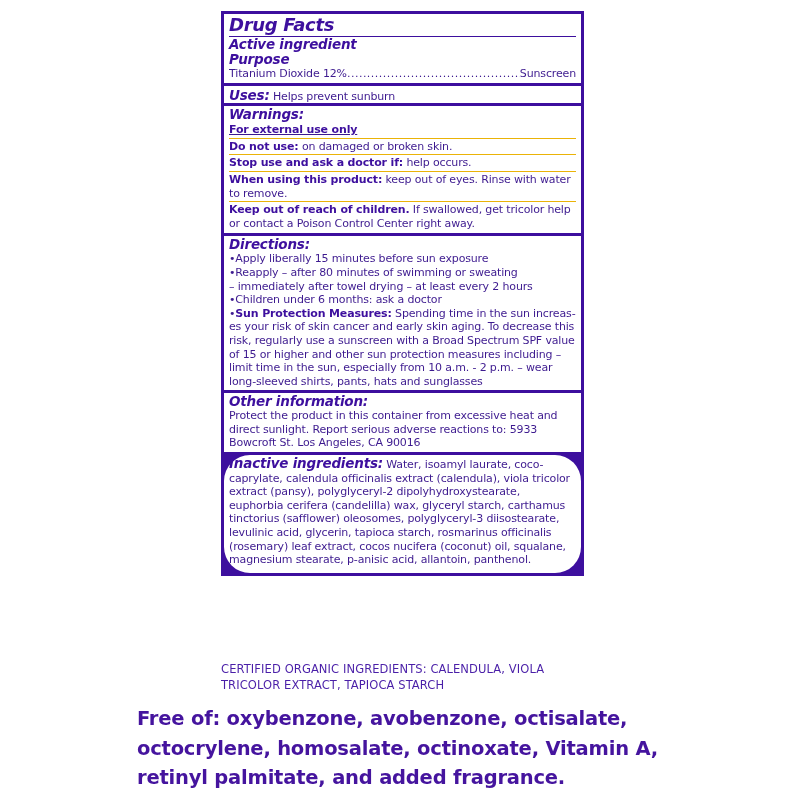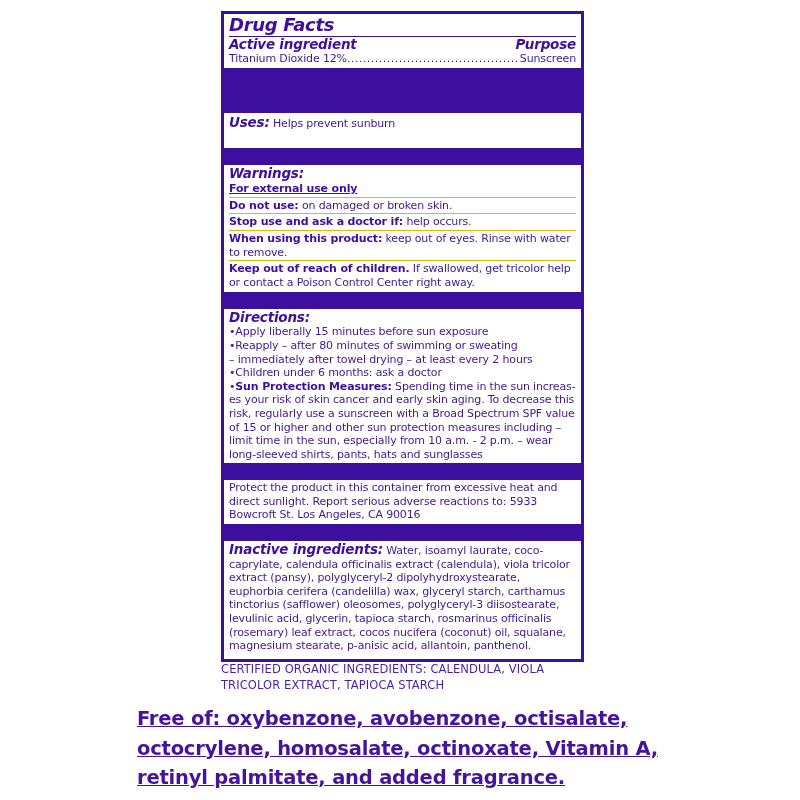--- a/index.html
+++ b/index.html
@@ -17,21 +17,21 @@
     }
     .panel {
       position: absolute;
       left: 221px;
       top: 11px;
       width: 357px;
       border: 3px solid #3d0f9e;
       background: #3d0f9e;
       display: flex;
       flex-direction: column;
-      gap: 17px;
+      gap: 3px;
     }
     .section {
       background: #ffffff;
       padding: 1px 5px 2px 5px;
       font-size: 11px;
       line-height: 13.6px;
       letter-spacing: -0.15px;
     }
     .h-title {
       font-weight: bold;
@@ -50,20 +50,21 @@
       letter-spacing: -0.2px;
     }
     .thin-line {
       border-top: 1px solid #3d0f9e;
       margin: 1px 0 0 0;
     }
     .row-ai {
       display: flex;
       justify-content: space-between;
       align-items: baseline;
+      flex-direction: column;
     }
     .ingredient-row {
       display: flex;
       align-items: flex-start;
       white-space: nowrap;
       overflow: hidden;
     }
     .leader {
       flex: 1;
       overflow: hidden;
@@ -103,21 +104,20 @@
     .free-of {
       position: absolute;
       left: 137px;
       top: 704px;
       width: 560px;
       font-size: 19.5px;
       line-height: 29.5px;
       font-weight: bold;
       color: #45149e;
       letter-spacing: -0.2px;
-      text-decoration: underline;
     }
   </style>
 </head>
 <body>
 
 <div class="panel">
 
   <div class="section">
     <div class="h-title">Drug Facts</div>
     <div class="thin-line"></div>
@@ -125,21 +125,21 @@
       <span class="h-sec">Active ingredient</span>
       <span class="h-sec">Purpose</span>
     </div>
     <div class="ingredient-row">
       <span>Titanium Dioxide 12%</span>
       <span class="leader"></span>
       <span>Sunscreen</span>
     </div>
   </div>
 
-  <div class="section" style="padding-top:2px;padding-bottom:18px;margin-top:28px;">
+  <div class="section" style="padding-top:2px;padding-bottom:0;">
     <span class="h-sec">Uses:</span><span> Helps prevent sunburn</span>
   </div>
 
   <div class="section">
     <div class="h-sec">Warnings:</div>
     <div class="warn-row first">
       <span class="b">For external use only</span>
     </div>
     <div class="warn-row">
       <span class="b">Do not use:</span><span> on damaged or broken skin.</span>
@@ -158,23 +158,24 @@
   <div class="section">
     <div class="h-sec">Directions:</div>
     <div class="bullet">Apply liberally 15 minutes before sun exposure</div>
     <div class="bullet">Reapply – after 80 minutes of swimming or sweating</div>
     <div>– immediately after towel drying – at least every 2 hours</div>
     <div class="bullet">Children under 6 months: ask a doctor</div>
     <div class="bullet"><span class="b">Sun Protection Measures:</span><span> Spending time in the sun increas-es your risk of skin cancer and early skin aging. To decrease this risk, regularly use a sunscreen with a Broad Spectrum SPF value of 15 or higher and other sun protection measures including – limit time in the sun, especially from 10 a.m. - 2 p.m. – wear long-sleeved shirts, pants, hats and sunglasses</span></div>
   </div>
 
   <div class="section">
+    <div class="h-sec">Other information:</div>
     <div>Protect the product in this container from excessive heat and direct sunlight. Report serious adverse reactions to: 5933 Bowcroft St. Los Angeles, CA 90016</div>
   </div>
 
-  <div class="section" style="padding-bottom:6px;">
+  <div class="section" style="padding-bottom:6px;border-radius:26px;">
     <span class="h-sec">Inactive ingredients:</span><span> Water, isoamyl laurate, coco-caprylate, calendula officinalis extract (calendula), viola tricolor extract (pansy), polyglyceryl-2 dipolyhydroxystearate, euphorbia cerifera (candelilla) wax, glyceryl starch, carthamus tinctorius (safflower) oleosomes, polyglyceryl-3 diisostearate, levulinic acid, glycerin, tapioca starch, rosmarinus officinalis (rosemary) leaf extract, cocos nucifera (coconut) oil, squalane, magnesium stearate, p-anisic acid, allantoin, panthenol.</span>
   </div>
 </div>
 
 <div class="certified">CERTIFIED ORGANIC INGREDIENTS: CALENDULA, VIOLA TRICOLOR EXTRACT, TAPIOCA STARCH</div>
 
 <div class="free-of">Free of: oxybenzone, avobenzone, octisalate, octocrylene, homosalate, octinoxate, Vitamin A, retinyl palmitate, and added fragrance.</div>
 
 </body></html>

